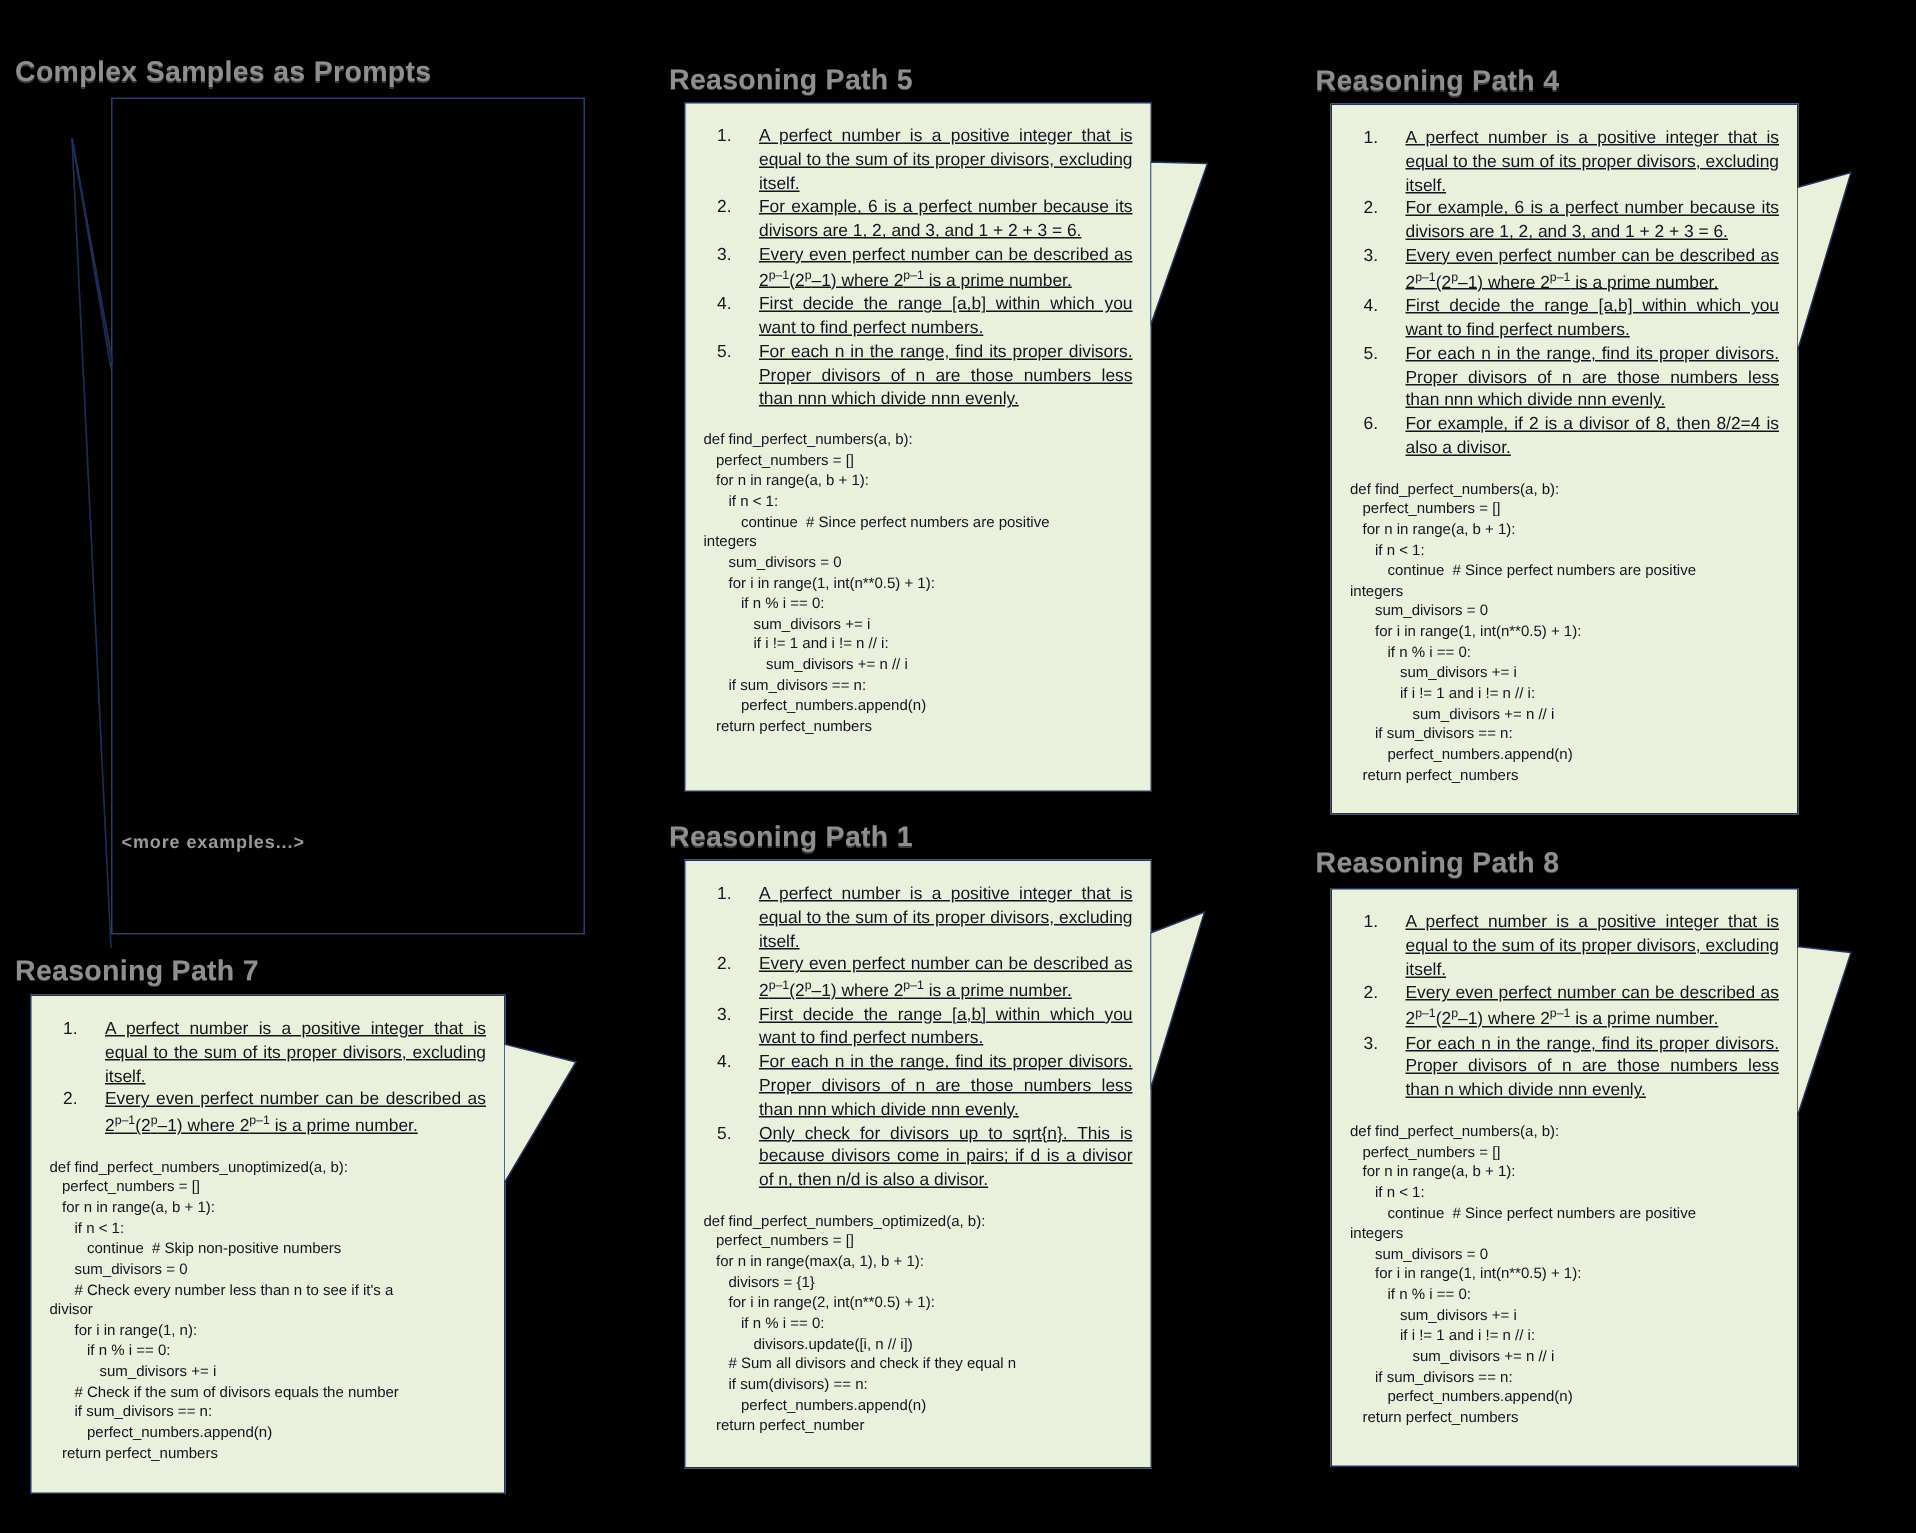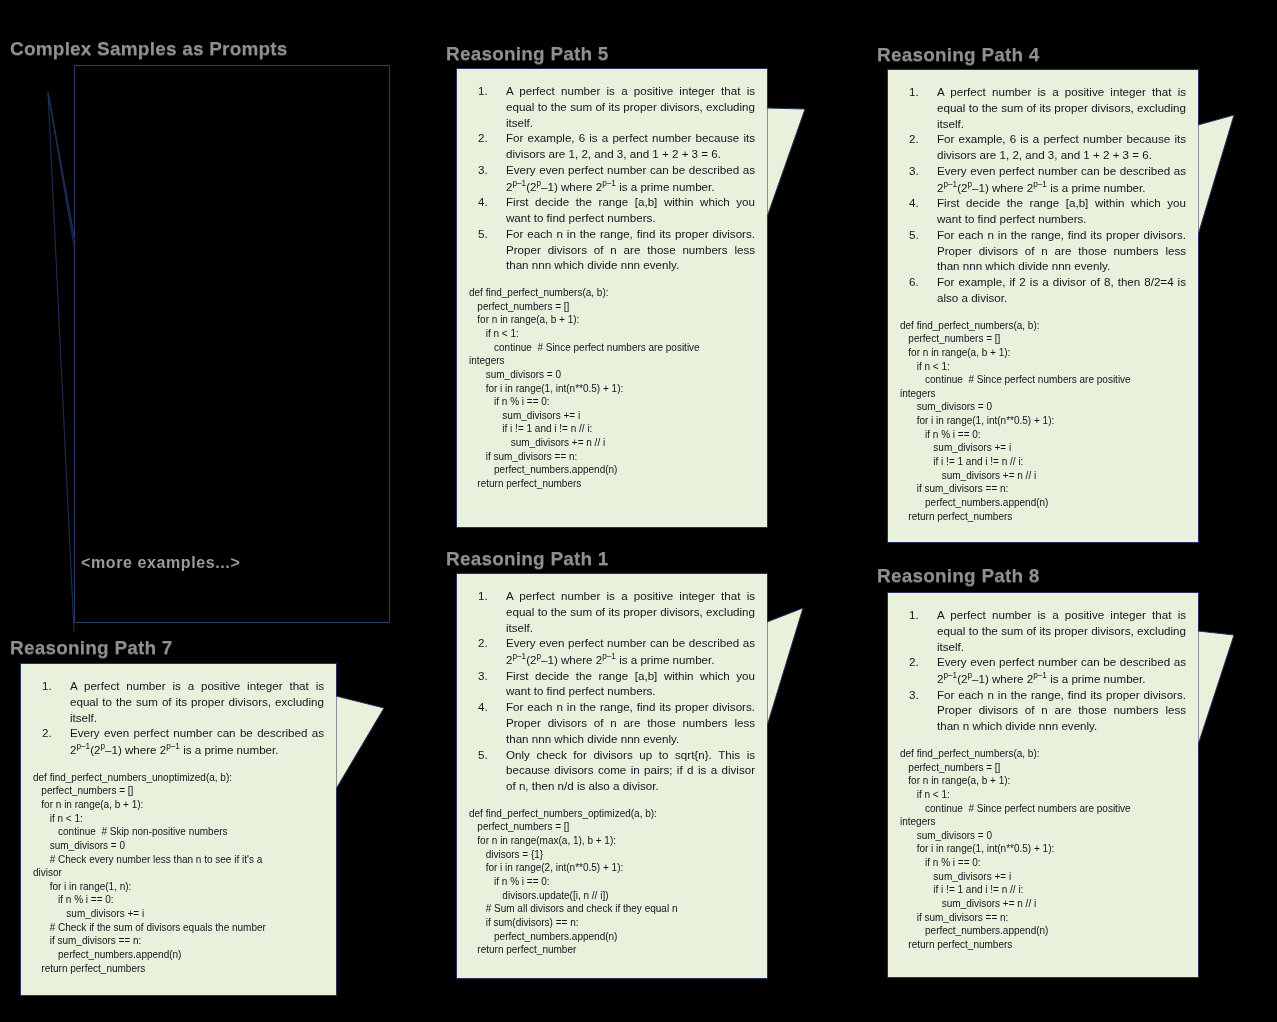--- a/index.html
+++ b/index.html
@@ -28,21 +28,21 @@
 
   
   .prompt-box {
     position: absolute;
     border: 1px solid #2b3c66;
     background: #000000;
   }
   .prompt-text {
     position: absolute;
     color: #9a9a9a;
-    font-size: 16px;
+    font-size: 12px;
     font-weight: bold;
     letter-spacing: 0.6px;
     white-space: nowrap;
   }
   .notch {
     position: absolute;
     pointer-events: none;
   }
 
   
@@ -67,20 +67,21 @@
     padding: 0;
     list-style: none;
     counter-reset: stepc;
   }
   ol.steps li {
     position: relative;
     padding-left: 37px;
     margin-bottom: 0px;
     text-align: justify;
     counter-increment: stepc;
+    text-decoration: underline;
   }
   ol.steps li::before {
     content: counter(stepc) ".";
     position: absolute;
     left: 9px;
     top: 0;
   }
   ol.steps li sup { font-size: 8.2px; vertical-align: super; }
 
   .code {

